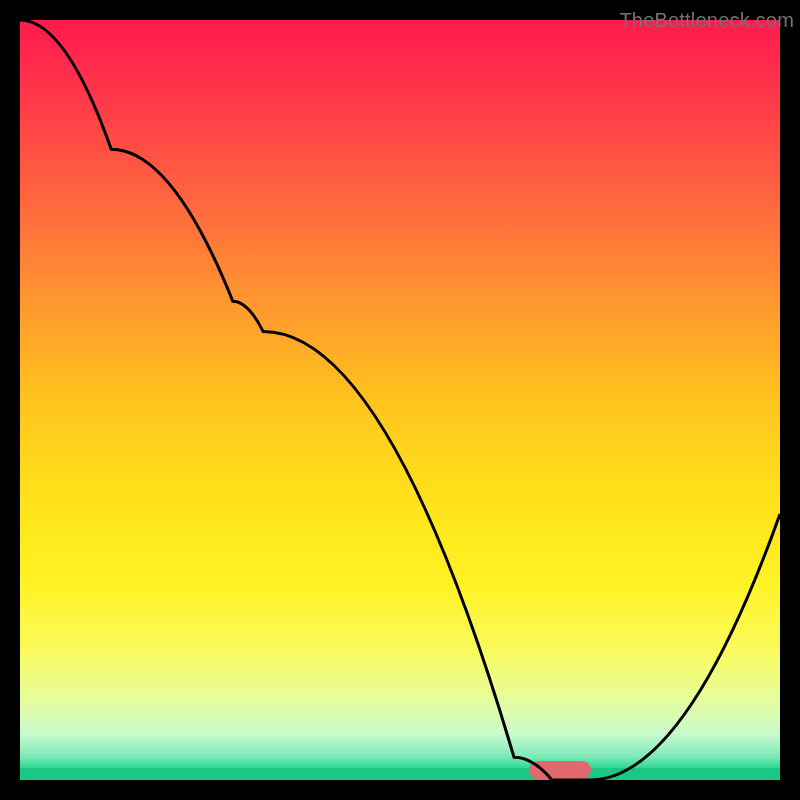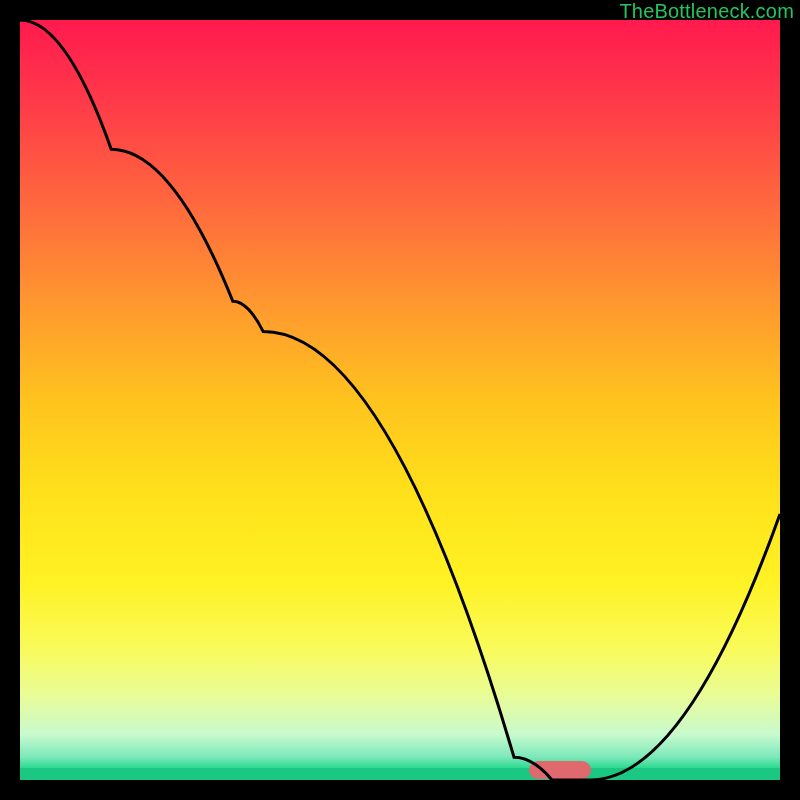--- a/index.html
+++ b/index.html
@@ -61,23 +61,23 @@
   .marker {
     position: absolute;
     width: 62px;
     height: 18px;
     border-radius: 10px;
     background: #e0696e;
     bottom: 1px;
   }
   .watermark {
     position: absolute;
-    top: 0;
+    top: 9px;
     right: 6px;
-    color: #22c55e;
+    color: #737373;
     font-size: 20px;
     font-weight: 500;
     letter-spacing: 0.2px;
     z-index: 20;
   }
   svg.curve {
     position: absolute;
     left: 0;
     top: 0;
     width: 760px;

